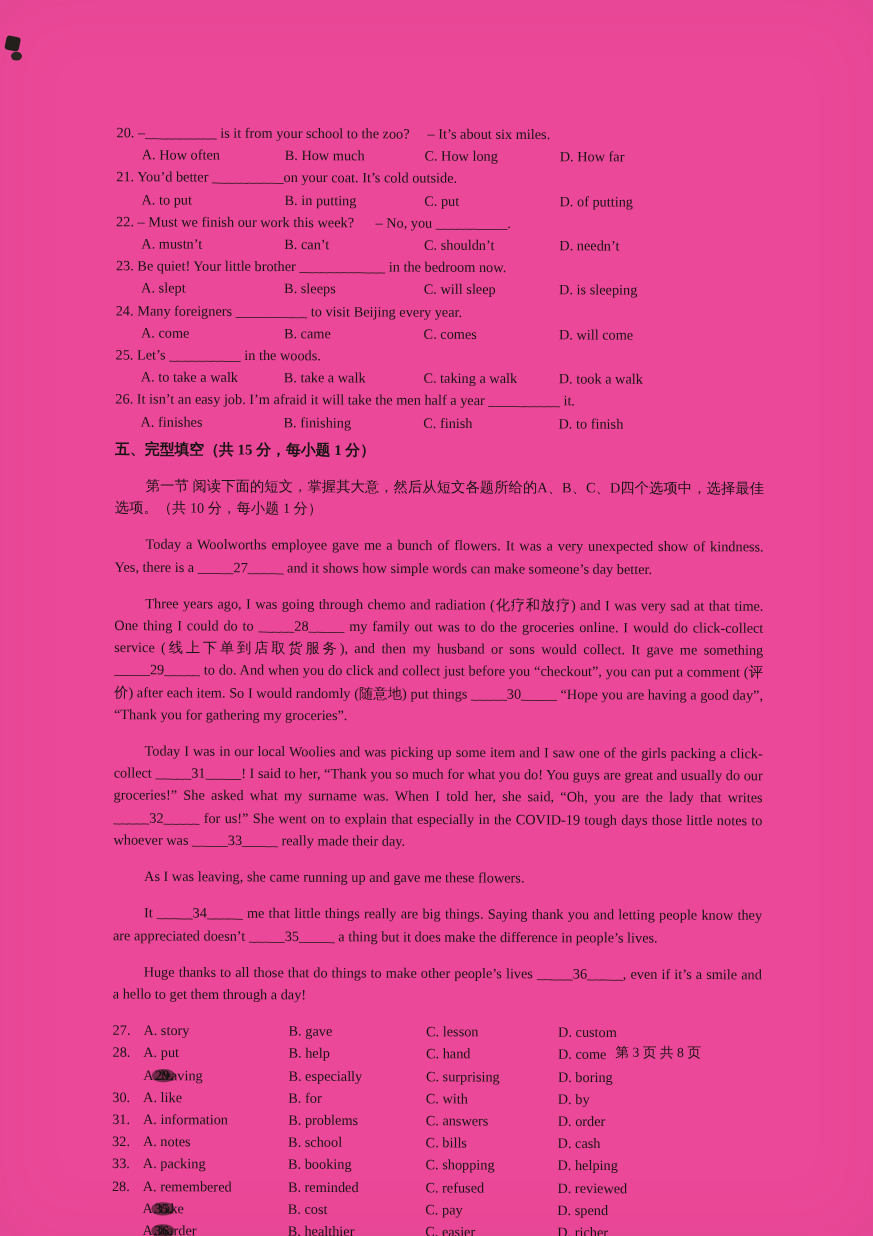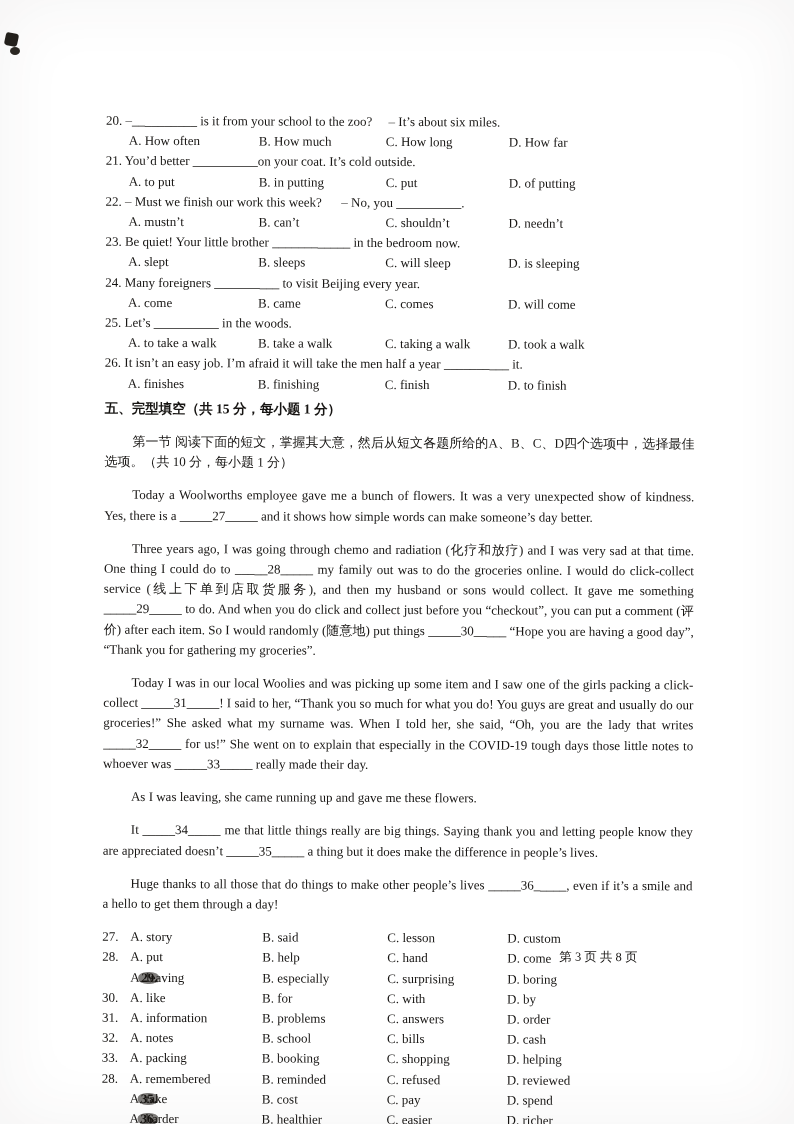--- a/index.html
+++ b/index.html
@@ -2,21 +2,21 @@
 <html><head>
 <meta charset="utf-8">
 <style>
   html,body{margin:0;padding:0;}
   body{
     width:794px;height:1124px;position:relative;overflow:hidden;
     background:#dcdcd8;
     font-family:"Liberation Serif","DejaVu Serif",serif;
   }
   .page{
-    position:absolute;inset:0;background:#ffffff;color:#171513;overflow:hidden;
+    position:absolute;inset:0;background:#ec4899;color:#171513;overflow:hidden;
     box-shadow:inset 0 0 70px rgba(60,55,45,.06);
   }
   .scan{position:absolute;inset:0;transform:rotate(.25deg);transform-origin:50% 50%;}
   .content{position:absolute;left:104px;top:112px;width:590px;font-size:13px;line-height:20.2px;}
   .stem{white-space:pre-wrap;}
   .opts{display:grid;grid-template-columns:130px 127px 123px 1fr;padding-left:23px;}
   .opt{white-space:nowrap;}
   .sec-title{font-weight:bold;font-size:13.5px;margin-top:5px;}
   .instr{text-indent:28px;text-align:justify;}
   .instr b{font-weight:normal;}
@@ -112,21 +112,21 @@
       <p class="para">Three years ago, I was going through chemo and radiation (化疗和放疗) and I was very sad at that time. One thing I could do to _____28_____ my family out was to do the groceries online. I would do click-collect service (线上下单到店取货服务), and then my husband or sons would collect. It gave me something _____29_____ to do. And when you do click and collect just before you “checkout”, you can put a comment (评价) after each item. So I would randomly (随意地) put things _____30_____ “Hope you are having a good day”, “Thank you for gathering my groceries”.</p>
       <p class="para">Today I was in our local Woolies and was picking up some item and I saw one of the girls packing a click-collect _____31_____! I said to her, “Thank you so much for what you do! You guys are great and usually do our groceries!” She asked what my surname was. When I told her, she said, “Oh, you are the lady that writes _____32_____ for us!” She went on to explain that especially in the COVID-19 tough days those little notes to whoever was _____33_____ really made their day.</p>
       <p class="para">As I was leaving, she came running up and gave me these flowers.</p>
       <p class="para">It _____34_____ me that little things really are big things. Saying thank you and letting people know they are appreciated doesn’t _____35_____ a thing but it does make the difference in people’s lives.</p>
       <p class="para">Huge thanks to all those that do things to make other people’s lives _____36_____, even if it’s a smile and a hello to get them through a day!</p>
 
       <div>
         <div class="cloze-row">
           <span class="num">27.</span>
           <span class="opt">A. story</span>
-          <span class="opt">B. said</span>
+          <span class="opt">B. gave</span>
           <span class="opt">C. lesson</span>
           <span class="opt">D. custom</span>
         </div>
         <div class="cloze-row">
           <span class="num">28.</span>
           <span class="opt">A. put</span>
           <span class="opt">B. help</span>
           <span class="opt">C. hand</span>
           <span class="opt">D. come</span>
         </div>

